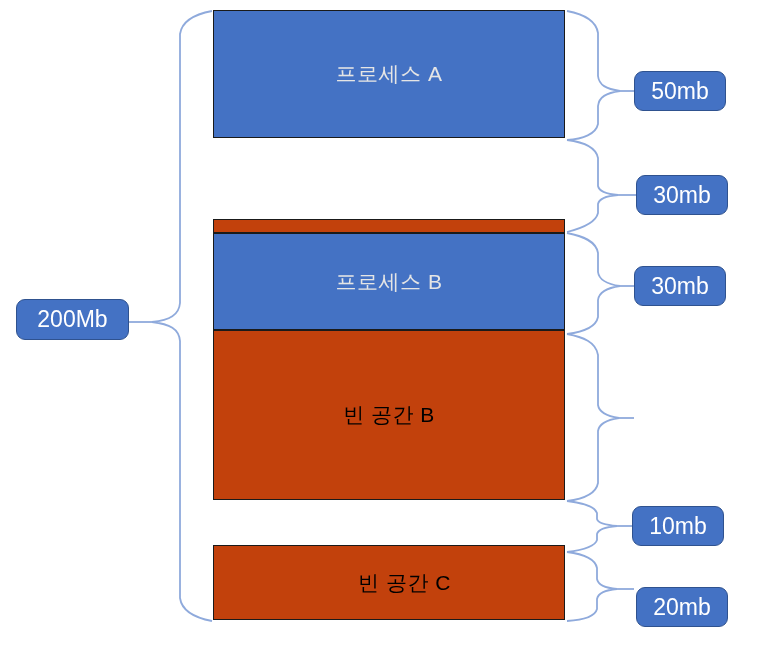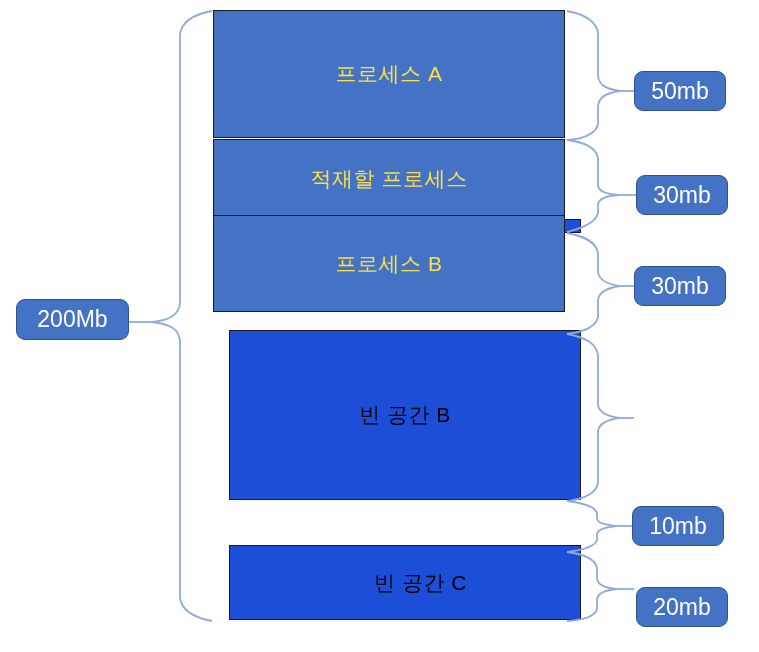--- a/index.html
+++ b/index.html
@@ -32,29 +32,28 @@
     box-sizing: border-box;
     border: 1.6px solid #1a1a1a;
     display: flex;
     align-items: center;
     justify-content: center;
   }
   .mem-block.filled {
     background: #4472C4;
   }
   .mem-block.free {
-    background: #1d4ed8;
-    margin-left: 16px;
+    background: #c2410c;
   }
   .mem-label {
     font-size: 21px;
     letter-spacing: 0.5px;
     white-space: nowrap;
   }
-  .filled .mem-label { color: #fde047; }
+  .filled .mem-label { color: #e5e5e5; }
   .free   .mem-label { color: #000000; }
 
   
   .pill {
     position: absolute;
     box-sizing: border-box;
     background: #4472C4;
     border: 1.6px solid #2F528F;
     border-radius: 9px;
     color: #ffffff;
@@ -94,29 +93,26 @@
 <body>
 
 <div id="canvas">
 
   <div id="memory-column">
 
     <div class="mem-block filled" style="top:0px;height:128px;">
       <span class="mem-label">프로세스 A</span>
     </div>
 
-    <div class="mem-block filled" style="top:129px;height:80px;">
-      <span class="mem-label">적재할 프로세스</span>
-    </div>
 
     <div class="mem-block free" style="top:209px;height:14px;">
       <span class="mem-label"></span>
     </div>
 
-    <div class="mem-block filled" style="top:205px;height:97px;">
+    <div class="mem-block filled" style="top:223px;height:97px;">
       <span class="mem-label">프로세스 B</span>
     </div>
 
     <div class="mem-block free" style="top:320px;height:170px;">
       <span class="mem-label">빈 공간 B</span>
     </div>
 
 
     <div class="mem-block free" style="top:535px;height:75px;padding-left:31px;">
       <span class="mem-label">빈 공간 C</span>

